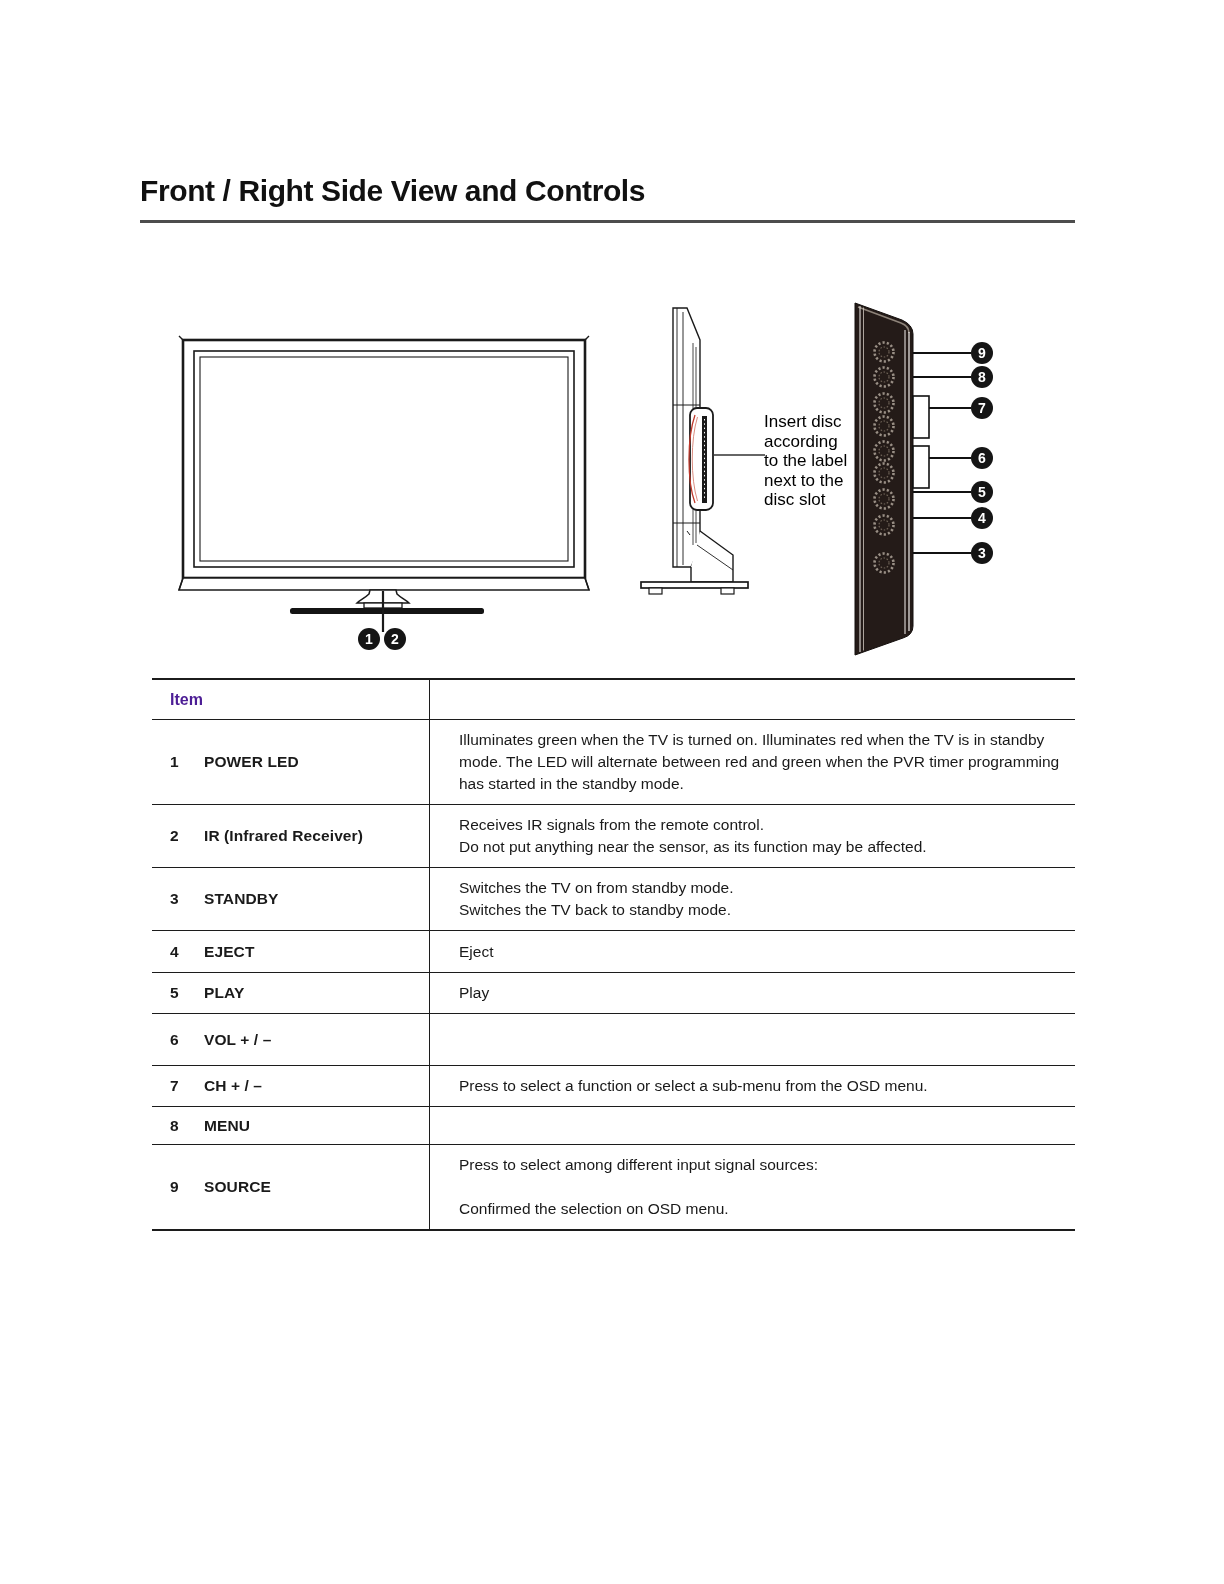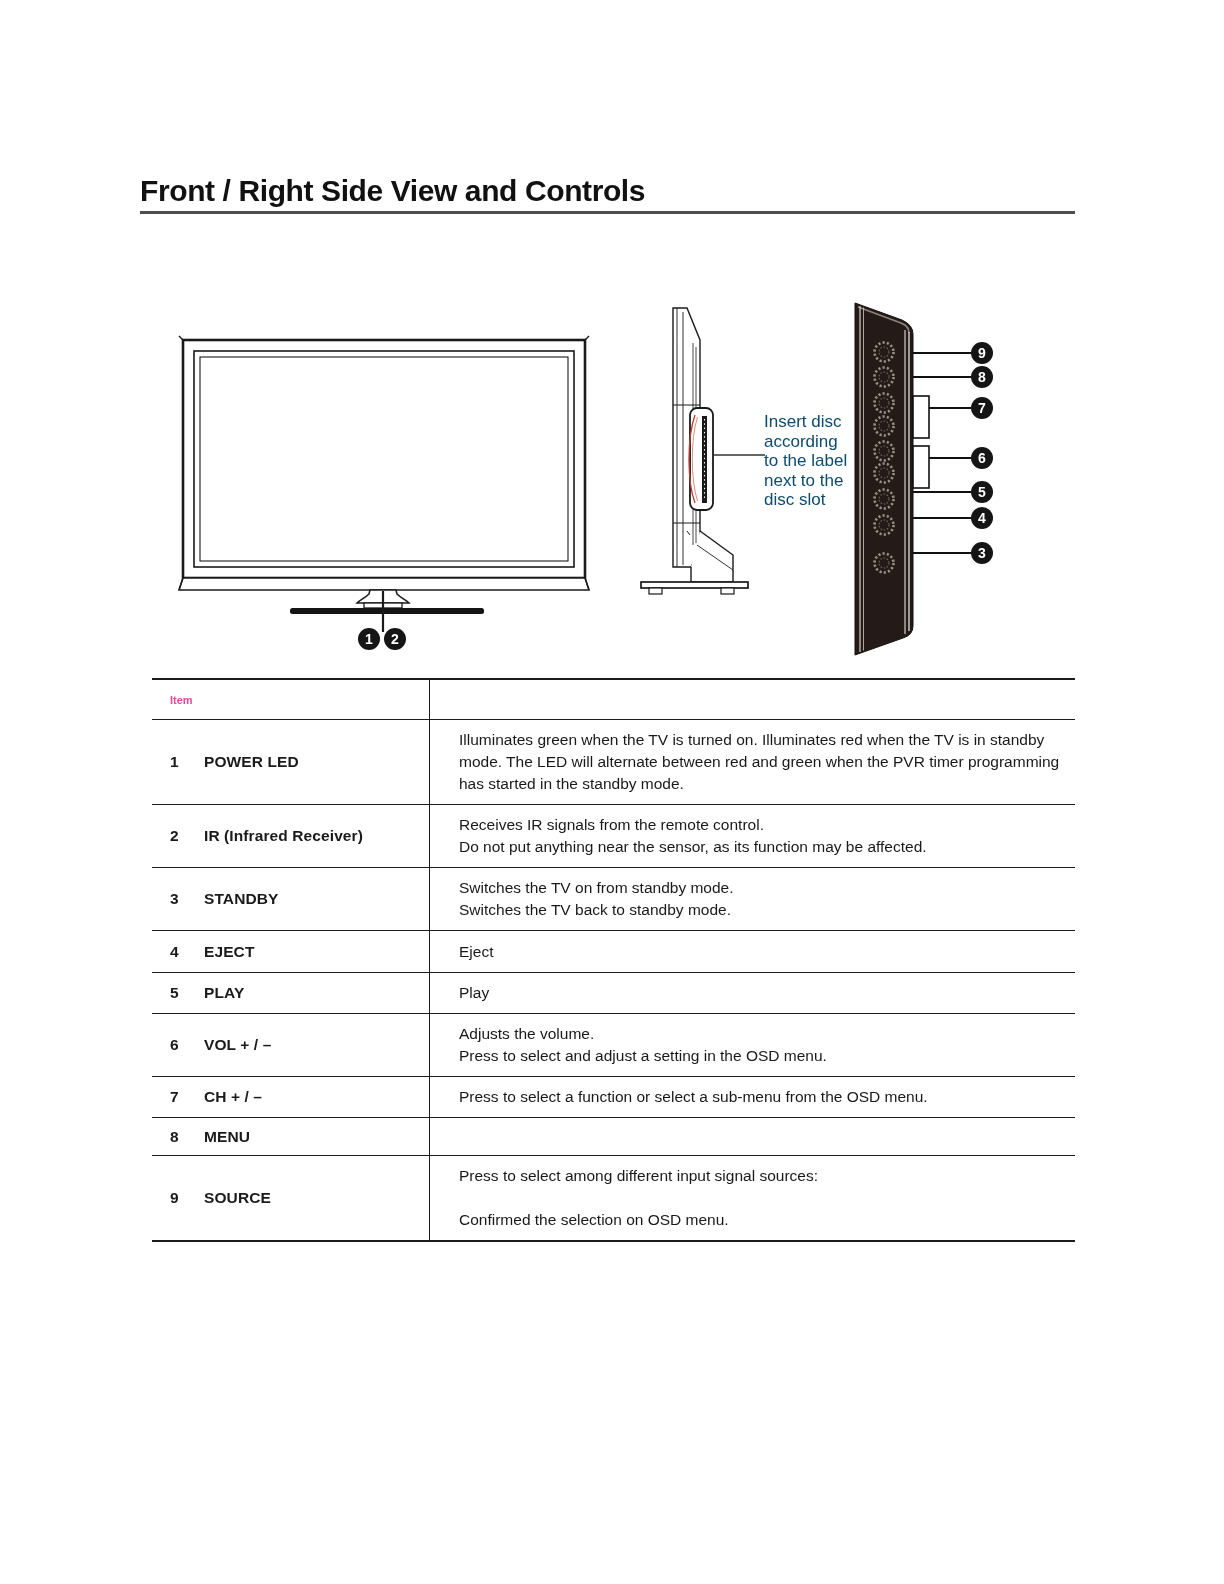--- a/index.html
+++ b/index.html
@@ -6,48 +6,48 @@
   html,body { background:#ffffff; }
   body {
     width:1224px; height:1584px; position:relative;
     font-family:"Liberation Sans", sans-serif;
     color:#1a1a1a;
   }
   .abs { position:absolute; }
   svg { overflow:visible; display:block; }
 
   
-  .title-wrap { left:140px; top:174px; width:935px; border-bottom:3px solid #4d4d4d; padding-bottom:3px; }
+  .title-wrap { left:140px; top:174px; width:935px; border-bottom:3px solid #4d4d4d; padding-bottom:12px; }
   .page-title {
     font-size:30px; font-weight:800; letter-spacing:-0.4px; color:#111;
   }
 
   
   .disc-note {
     left:764px; top:412px; width:120px;
-    font-size:17px; line-height:19.5px; color:#0c4a6e;
+    font-size:17px; line-height:19.5px; color:#000000;
     white-space:pre-line;
   }
 
   
   .badge {
     position:absolute; width:22px; height:22px; border-radius:50%;
     background:#151515; color:#ffffff; font-size:14px; font-weight:bold;
     display:flex; align-items:center; justify-content:center;
     line-height:1;
   }
 
   
   .ctable { left:152px; top:678px; width:923px; border-top:2px solid #1c1c1c; border-bottom:2px solid #1c1c1c; }
   .trow { display:flex; border-bottom:1.6px solid #1c1c1c; align-items:stretch; }
   .trow:last-child { border-bottom:none; }
   .cell { display:flex; align-items:center; }
   .item-cell { width:278px; border-right:1.6px solid #1c1c1c; padding:8px 10px 8px 18px; gap:12px; }
   .desc-cell { flex:1; padding:9px 14px 9px 17px; }
-  .hdr { font-size:11px; font-weight:bold; color:#ec4899; }
+  .hdr { font-size:16px; font-weight:bold; color:#4c1d95; }
   .num { font-size:15.5px; font-weight:bold; width:22px; flex:none; }
   .lbl { font-size:15.5px; font-weight:bold; letter-spacing:0.1px; }
   .desc { font-size:15.5px; line-height:1.42; color:#191919; white-space:pre-line;margin-left:12px; }
 </style>
 </head>
 <body>
 
 <div class="abs title-wrap">
   <div class="page-title">Front / Right Side View and Controls</div>
 </div>
@@ -238,24 +238,20 @@
     <div class="cell desc-cell">
         <span class="desc">Play</span>
       </div>
   </div>
 
   <div class="trow" style="min-height:52px">
     <div class="cell item-cell">
       <span class="num">6</span>
       <span class="lbl">VOL + / –</span>
     </div>
-    <div class="cell desc-cell">
-        <span class="desc">Adjusts the volume.
-Press to select and adjust a setting in the OSD menu.</span>
-      </div>
   </div>
 
   <div class="trow" style="min-height:38px">
     <div class="cell item-cell">
       <span class="num">7</span>
       <span class="lbl">CH + / –</span>
     </div>
     <div class="cell desc-cell">
         <span class="desc">Press to select a function or select a sub-menu from the OSD menu.</span>
       </div>

